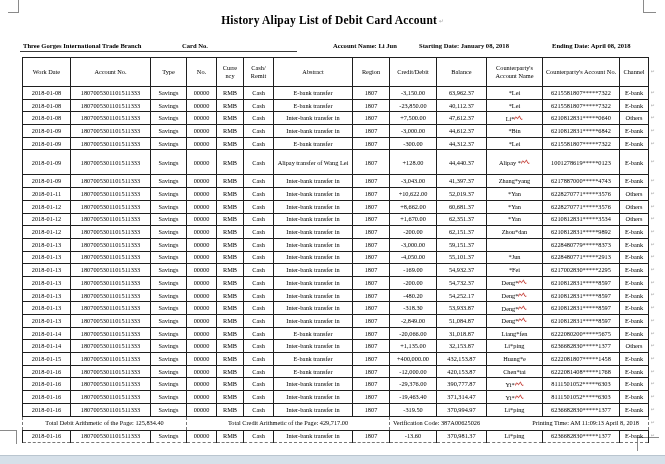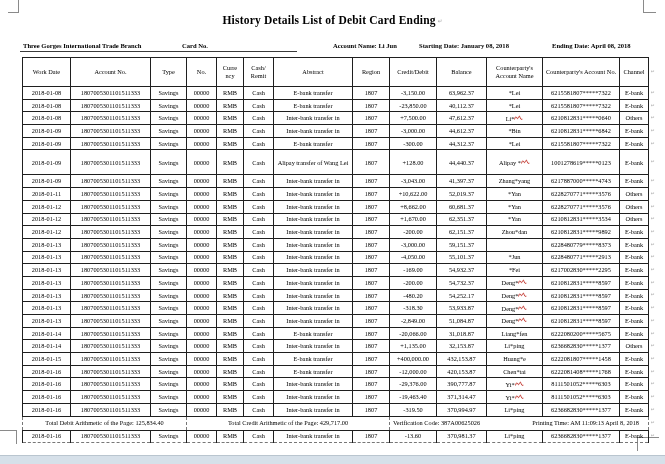--- a/index.html
+++ b/index.html
@@ -60,21 +60,21 @@
   }
 </style>
 </head>
 <body>
 
 <div class="crop tl"></div>
 <div class="crop tr"></div>
 <div class="crop bl"></div>
 <div class="crop br"></div>
 
-<h1 class="title"><span>History Details List of Debit Card Ending</span><span class="para">↵</span></h1>
+<h1 class="title"><span>History Alipay List of Debit Card Account</span><span class="para">↵</span></h1>
 
 <div class="info">
   <span class="branch">Three Gorges International Trade Branch</span>
   <span class="cardno">Card No.</span>
   <span class="acctname">Account Name: Li Jun</span>
   <span class="startdate">Starting Date: January 08, 2018</span>
   <span class="enddate">Ending Date: April 08, 2018</span>
 </div>
 <div class="card-underline"></div>
 

